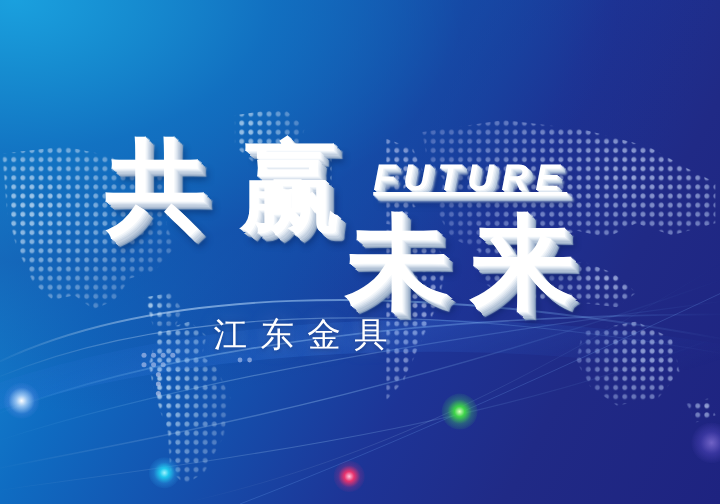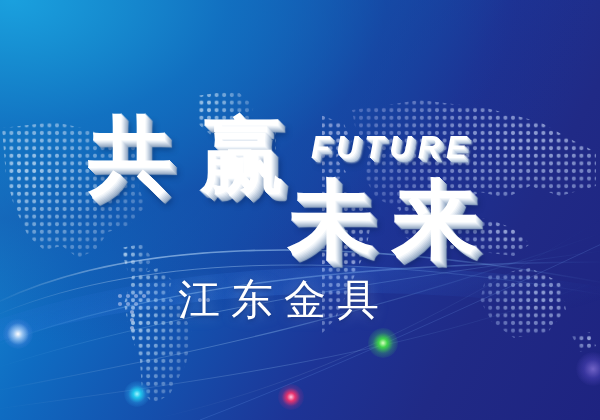--- a/index.html
+++ b/index.html
@@ -52,27 +52,28 @@
 
   #future{
     position:absolute;left:311px;top:130px;
     font-family:"Liberation Sans",sans-serif;
     font-style:italic;font-weight:bold;
     font-size:31px;letter-spacing:6px;
     color:#ffffff;white-space:nowrap;
     text-shadow:
       1px 1px 0 #eef3f8, 2px 2px 0 #dde6f0, 3px 3px 0 #c9d6e6,
       4px 4px 0 #b5c6dc, 5px 5px 2px #9fb3cf, 6px 7px 6px rgba(4,24,70,.42);
+    text-decoration: underline;
   }
 
   #company{
-    position:absolute;left:178px;top:272px;
+    position:absolute;left:178px;top:260px;
     font-family:Liberation Mono, monospace;
     font-weight:400;
-    font-size:42px;letter-spacing:11px;
+    font-size:28px;letter-spacing:11px;
     color:#ffffff;white-space:nowrap;
     text-shadow:0 1px 4px rgba(10,30,90,.55), 0 0 14px rgba(180,215,255,.35);
   }
 </style>
 </head>
 <body>
 
 <div id="banner">
 
   <div class="mapwrap">

